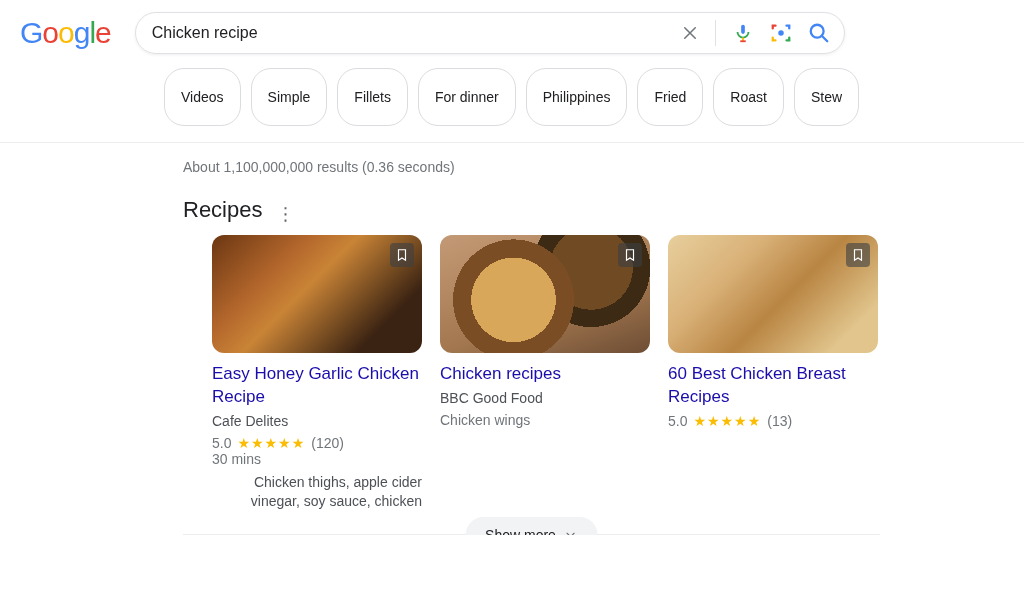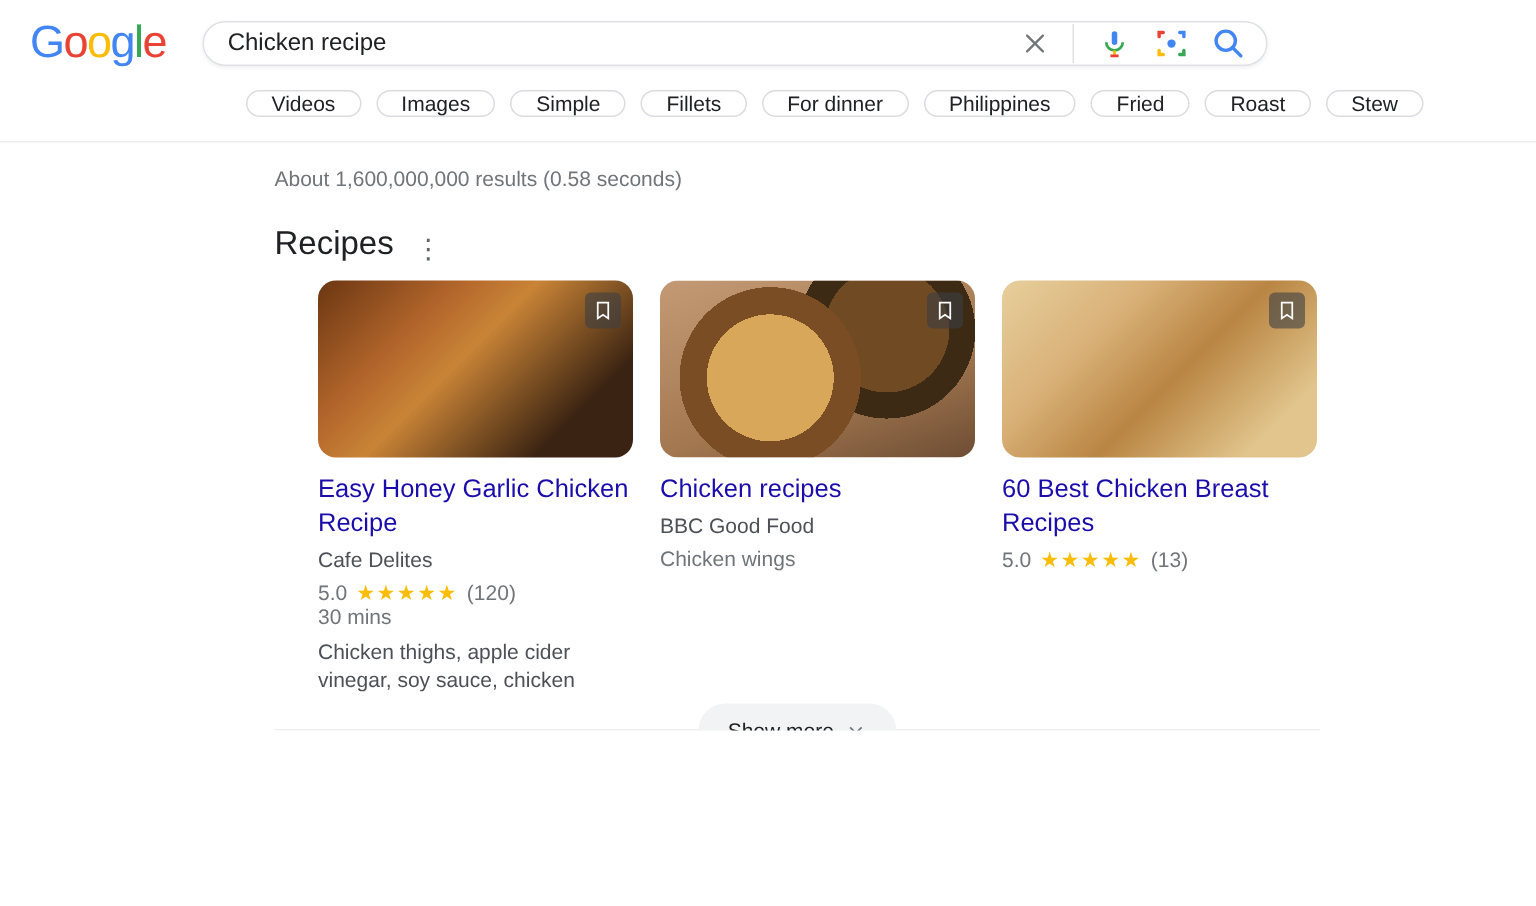--- a/index.html
+++ b/index.html
@@ -24,21 +24,21 @@
     font-family: "Product Sans", arial, sans-serif;
     display: flex;
   }
   .logo span { display:inline-block; }
   .l1{color:#4285F4;} .l2{color:#EA4335;} .l3{color:#FBBC05;}
   .l4{color:#4285F4;} .l5{color:#34A853;} .l6{color:#EA4335;}
   .searchbar {
     display: flex;
     align-items: center;
     width: 710px;
-    height: 30px;
+    height: 42px;
     border: 1px solid #dfe1e5;
     border-radius: 24px;
     padding: 0 14px;
     box-shadow: 0 1px 3px rgba(32,33,36,.08);
   }
   .search-input {
     flex: 1;
     border: none;
     outline: none;
     font-size: 16px;
@@ -54,21 +54,21 @@
   .divider { width:1px; height:26px; background:#dfe1e5; }
   .mic-icon, .lens-icon, .mag-icon { width:22px; height:22px; cursor:pointer; display:flex; align-items:center; justify-content:center; }
   .chips-row {
     display:flex;
     gap:10px;
     padding: 14px 0 16px 164px;
   }
   .chip {
     border:1px solid #dadce0;
     border-radius:20px;
-    padding: 0 16px;
+    padding: 20px 16px;
     font-size:14px;
     color:#202124;
     cursor:pointer;
     background:#fff;
   }
   .hbar { border-bottom:1px solid #ecedef; }
   .content { padding: 16px 0 0 183px; width: 880px; }
   .stats { color:#70757a; font-size:14px; }
   .section-title-row {
     display:flex; align-items:flex-end; gap:14px; margin: 22px 0 12px 0;
@@ -95,21 +95,21 @@
   }
   .bookmark svg { width:14px; height:14px; fill:none; stroke:#fff; stroke-width:2; }
   .card-title {
     color:#1a0dab; font-size:17px; line-height:1.35;
     margin: 10px 0 4px 0; cursor:pointer;
   }
   .source { color:#4d5156; font-size:14px; margin-bottom:6px; }
   .meta { color:#70757a; font-size:14px; margin-bottom:4px; }
   .stars { color:#fbbc04; letter-spacing:1px; font-size:14px; }
   .rating-row { color:#70757a; display:flex; align-items:center; gap:6px; font-size:14px;}
-  .ingredients { color:#4d5156; font-size:14px; margin-top:6px; line-height:1.4;}
+  .ingredients { color:#4d5156; font-size:14px; margin-top:6px; line-height:1.4;text-align:right;}
   .showmore-wrap { position:relative; margin-top:22px; border-top:1px solid #ecedef; height:1px;}
   .showmore {
     position:absolute; left:50%; top:-18px; transform:translateX(-50%);
     background:#f1f3f4; border-radius:18px; height:36px; padding:0 20px;
     display:flex; align-items:center; gap:8px; color:#202124;
     font-size:14px; cursor:pointer;
   }
   .chev { width:14px; height:14px; }
 </style>
 </head>
@@ -155,33 +155,32 @@
             <circle cx="10" cy="10" r="7" fill="none" stroke="#4285F4" stroke-width="2.5"></circle>
             <line x1="15" y1="15" x2="21" y2="21" stroke="#4285F4" stroke-width="2.5" stroke-linecap="round"></line>
           </svg>
       </div>
     </div>
   </div>
 </div>
 
 <div class="chips-row">
   <div class="chip">Videos</div>
-  <div class="chip">Images</div>
   <div class="chip">Simple</div>
   <div class="chip">Fillets</div>
   <div class="chip">For dinner</div>
   <div class="chip">Philippines</div>
   <div class="chip">Fried</div>
   <div class="chip">Roast</div>
   <div class="chip">Stew</div>
 </div>
 <div class="hbar"></div>
 
 <div class="content">
-  <div class="stats">About 1,600,000,000 results (0.58 seconds)</div>
+  <div class="stats">About 1,100,000,000 results (0.36 seconds)</div>
 
   <div class="section-title-row">
     <div class="section-title">Recipes</div>
     <div class="dots">⋮</div>
   </div>
 
   <div class="cards">
 
     <div class="card">
       <div class="thumb thumb1">

